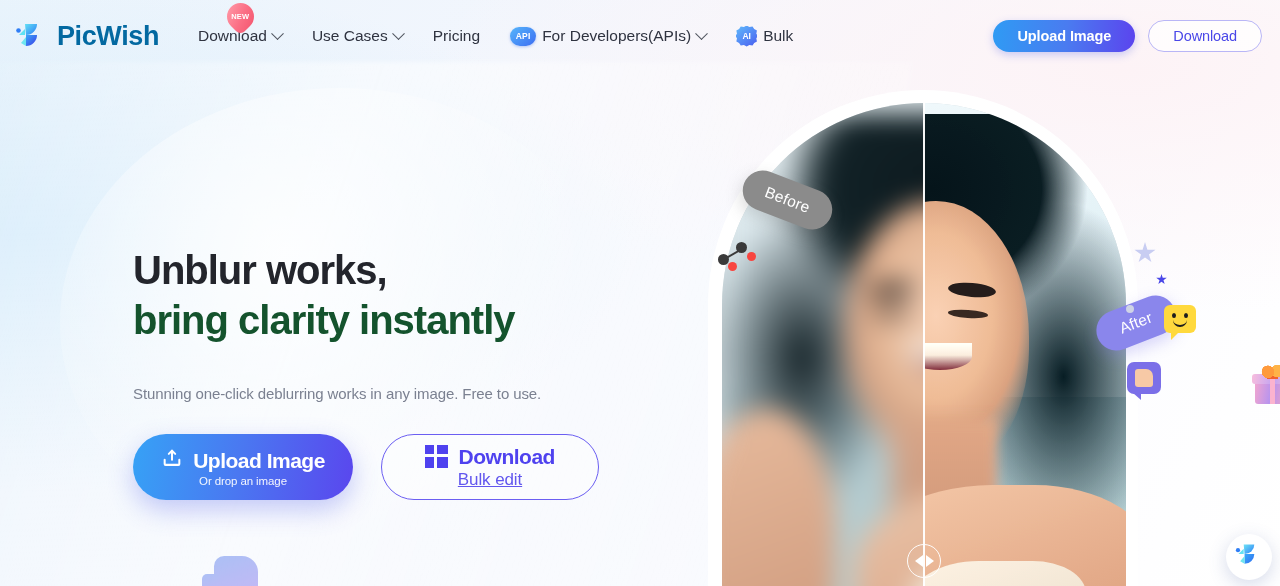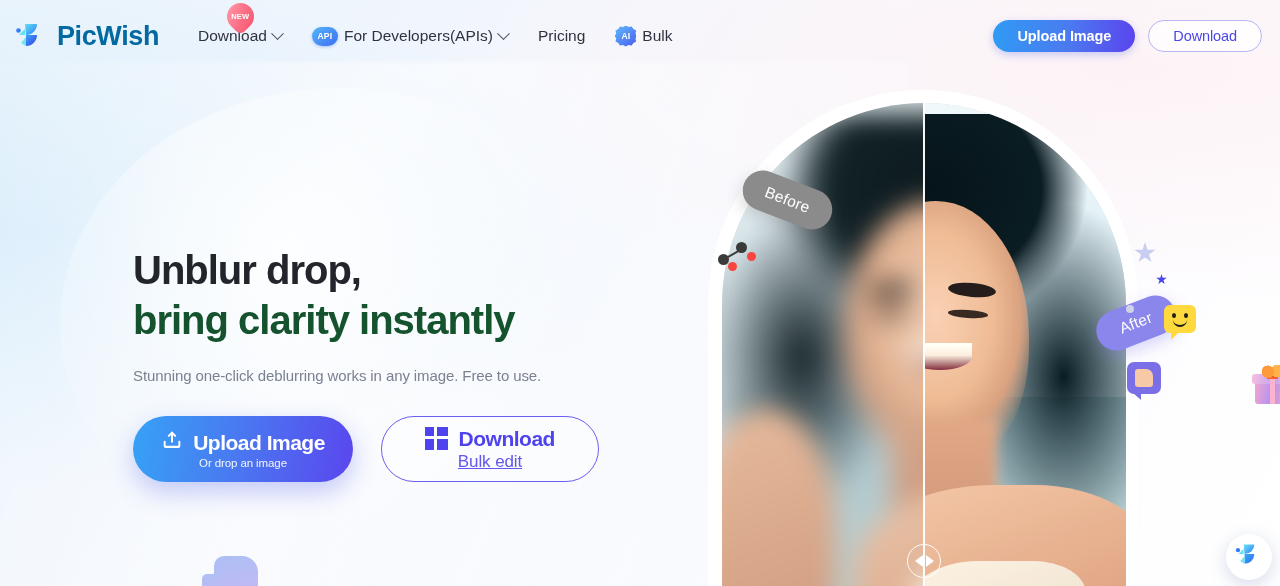--- a/index.html
+++ b/index.html
@@ -92,21 +92,21 @@
   }
 
   
   .hero-left{ position:absolute; left:133px; top:246px; z-index:20; }
   .h1{
     font-size:40px; font-weight:700; letter-spacing:-1px;
     color:#23252c; line-height:1.24;
   }
   .h1 .accent{ color:#14532d; display:block; }
   .sub{
-    margin-top:22px; font-size:15px; color:#7b8191; letter-spacing:-.1px;
+    margin-top:40px; font-size:15px; color:#7b8191; letter-spacing:-.1px;
   }
   .cta-row{ display:flex; gap:28px; margin-top:32px; }
   .btn-upload{
     width:220px; height:66px; border:none; border-radius:34px;
     background:linear-gradient(100deg,#36a2f6 0%,#4a78f1 48%,#5a46ee 100%);
     color:#fff; cursor:pointer; font-family:inherit;
     display:flex; flex-direction:column; align-items:center; justify-content:center;
     box-shadow:0 10px 26px rgba(77,93,233,.32);
     gap:1px;
   }
@@ -460,46 +460,50 @@
   <div class="nav-links">
 
     <div class="nav-item">
       <span>Download</span>
       <span class="caret"></span>
       <span class="new-badge">
         <span>NEW</span>
       </span>
     </div>
 
+    <div class="nav-item">
+      <span>Use Cases</span>
+      <span class="caret"></span>
+    </div>
+
+    <div class="nav-item">
+      <span>Pricing</span>
+    </div>
 
     <div class="nav-item">
       <span class="pill-icon">API</span>
       <span>For Developers(APIs)</span>
       <span class="caret"></span>
     </div>
 
     <div class="nav-item">
-      <span>Pricing</span>
-    </div>
-
-    <div class="nav-item">
       <span class="ai-icon">AI</span>
       <span>Bulk</span>
     </div>
   </div>
 
   <div class="nav-actions">
     <button class="btn-upload-nav">Upload Image</button>
     <button class="btn-download-nav">Download</button>
   </div>
 </div>
 
 <div class="hero-left">
   <h1 class="h1">
-    <span>Unblur drop,</span>
+    <span>Unblur works,</span>
     <span class="accent">bring clarity instantly</span>
   </h1>
   <p class="sub">Stunning one-click deblurring works in any image. Free to use.</p>
 
   <div class="cta-row">
     <button class="btn-upload">
       <span class="main">
         <span>
           <svg width="22" height="22" viewBox="0 0 24 24" fill="none" stroke="#fff" stroke-width="2.2" stroke-linecap="round" stroke-linejoin="round">
             <path d="M12 14V4"></path>

